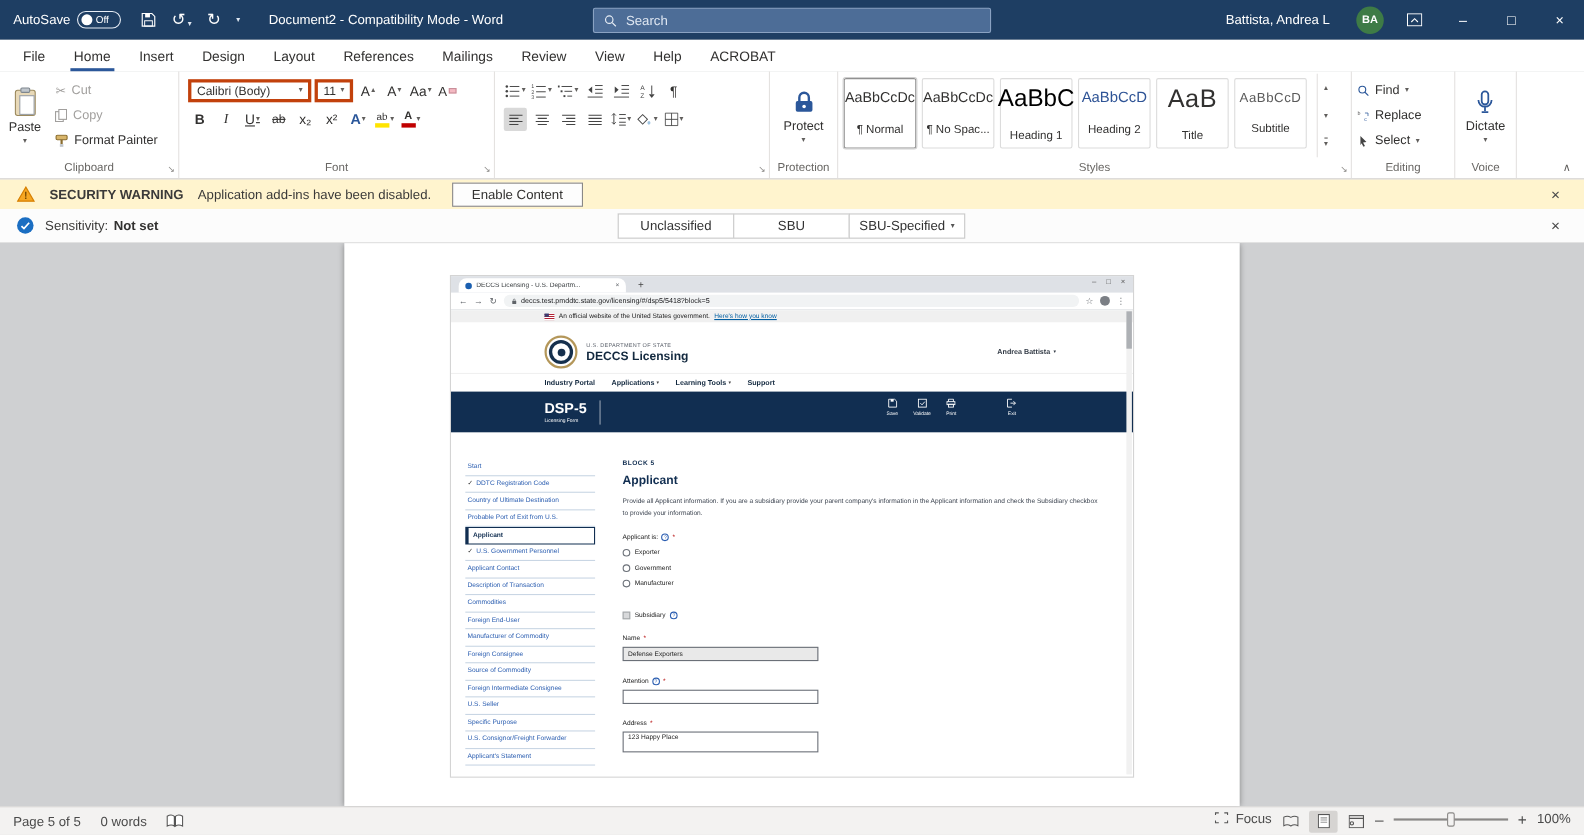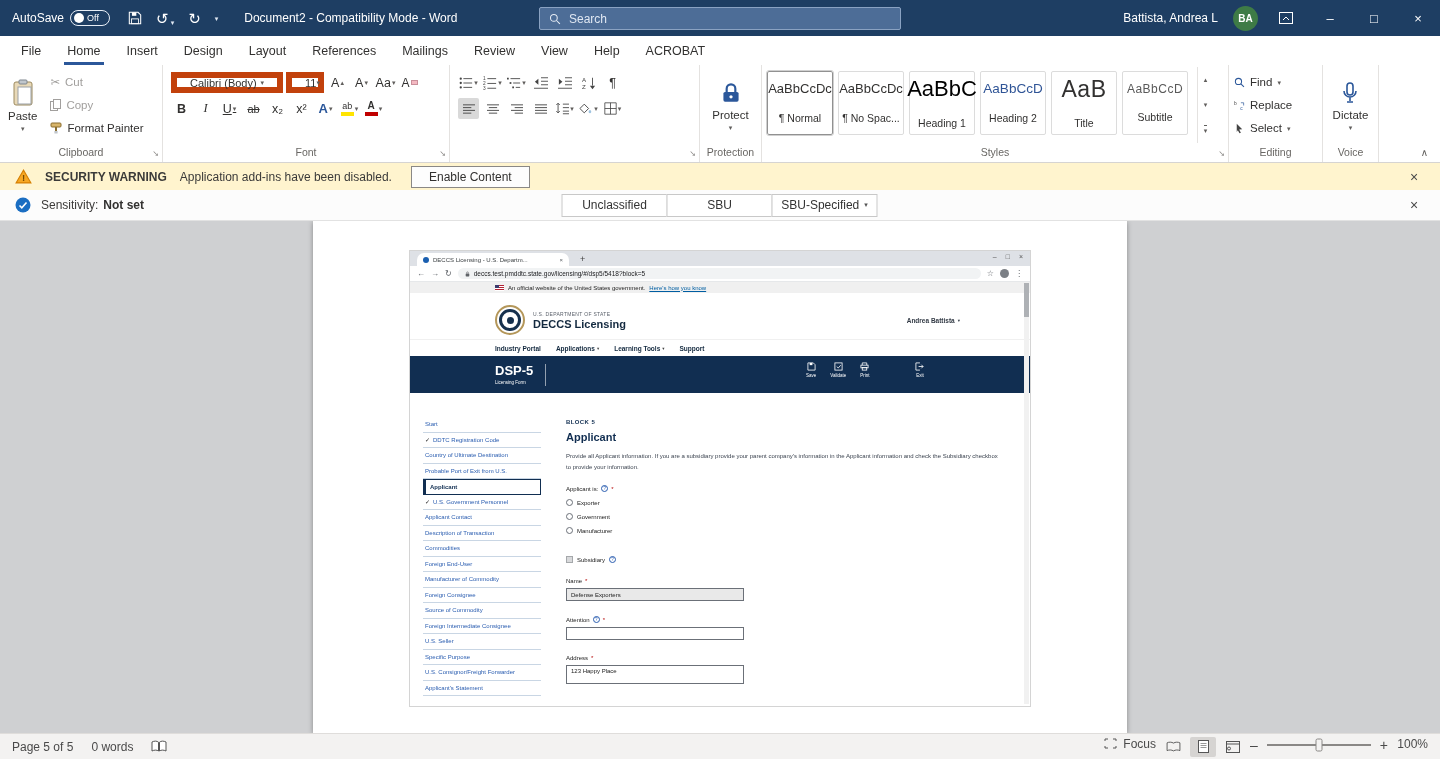--- a/index.html
+++ b/index.html
@@ -16,21 +16,21 @@
 .knob{width:10px;height:10px;border-radius:50%;background:#fff}
 .toggle-state{font-size:9px}
 .qat{display:flex;align-items:center;gap:14px;margin-left:18px}
 .qat .g{display:flex;align-items:flex-end;gap:2px;font-size:15px;line-height:1}
 .caret-xs{font-size:7px;line-height:1;color:#dfe7f2}
 .doc-title{margin-left:26px;white-space:nowrap}
 .search-box{position:absolute;left:50%;transform:translateX(-50%);top:7px;width:362px;height:23px;background:#4d6d97;border:1px solid #8aa2c2;border-radius:2px;display:flex;align-items:center;gap:8px;padding:0 9px}
 .search-box input{flex:1;background:transparent;border:none;outline:none;color:#5eead4;font-size:12px;font-family:inherit}
 .search-box input::placeholder{color:#dfe7f2}
 .tb-right{margin-left:auto;display:flex;align-items:center}
-.user-name{margin-right:15px}
+.user-name{margin-right:24px}
 .avatar{width:25px;height:25px;border-radius:50%;background:#3e7b46;display:flex;align-items:center;justify-content:center;font-size:10px;font-weight:bold;margin-right:6px}
 .win-btn{width:44px;height:36px;display:flex;align-items:center;justify-content:center;font-size:13px}
 
 
 .tabrow{height:29px;background:#fff;display:flex;align-items:stretch;padding-left:8px;flex:0 0 auto}
 .tab{padding:0 13px;display:flex;align-items:center;font-size:12.5px;color:#323130;position:relative;white-space:nowrap}
 .tab.active::after{content:"";position:absolute;left:10px;right:10px;bottom:0;height:3px;background:#2b579a}
 
 
 .ribbon{height:98px;background:#fff;border-bottom:1px solid #d6d4d2;display:flex;position:relative;flex:0 0 auto}
@@ -38,21 +38,21 @@
 .grp-body{height:76px;display:flex}
 .group-label{height:18px;display:flex;align-items:center;justify-content:center;font-size:10.5px;color:#696764}
 .launcher{position:absolute;right:3px;bottom:4px;font-size:8px;color:#8a8886;line-height:1}
 .g-clipboard{width:163px}.g-font{width:287px}.g-para{width:250px}.g-protect{width:62px}.g-styles{width:467px}.g-edit{width:94px}.g-voice{width:56px}
 .big-btn{display:flex;flex-direction:column;align-items:center;justify-content:center;gap:3px;padding:2px 8px;font-size:11.5px;color:#323130}
 .sb-col{display:flex;flex-direction:column;gap:1px;padding-top:4px}
 .sbtn{display:flex;align-items:center;gap:5px;height:22px;padding:0 5px;font-size:11.5px;white-space:nowrap;color:#323130}
 .sbtn.disabled{color:#a19f9d}
 .rows{display:flex;flex-direction:column;gap:5px;padding:5px 8px 0}
 .row{display:flex;align-items:center;gap:3px}
-.combo{height:21px;border:6px solid #c2410c;display:flex;align-items:center;justify-content:space-between;padding:0 13px;font-size:11px;background:#fff;color:#323130}
+.combo{height:21px;border:3px solid #c2410c;display:flex;align-items:center;justify-content:space-between;padding:0 5px;font-size:11px;background:#fff;color:#323130}
 .combo.family{width:112px}.combo.size{width:35px}
 .ibtn{min-width:21px;height:21px;display:flex;align-items:center;justify-content:center;font-size:12.5px;color:#323130;gap:1px;border-radius:2px}
 .ibtn.sel{background:#d9d9d9}
 .mini-caret{font-size:7px;color:#605e5c;line-height:1}
 .b{font-weight:bold}.i{font-style:italic;font-family:"Liberation Serif",serif}.u{text-decoration:underline}
 .strike{text-decoration:line-through;font-size:11px}
 .fx-a{color:#2b579a;font-weight:bold;font-size:13px}
 .stack{display:flex;flex-direction:column;align-items:center;line-height:1}
 .bar{width:13px;height:4px;margin-top:1px}
 .bar.yellow{background:#ffe400}.bar.red{background:#c00000}

